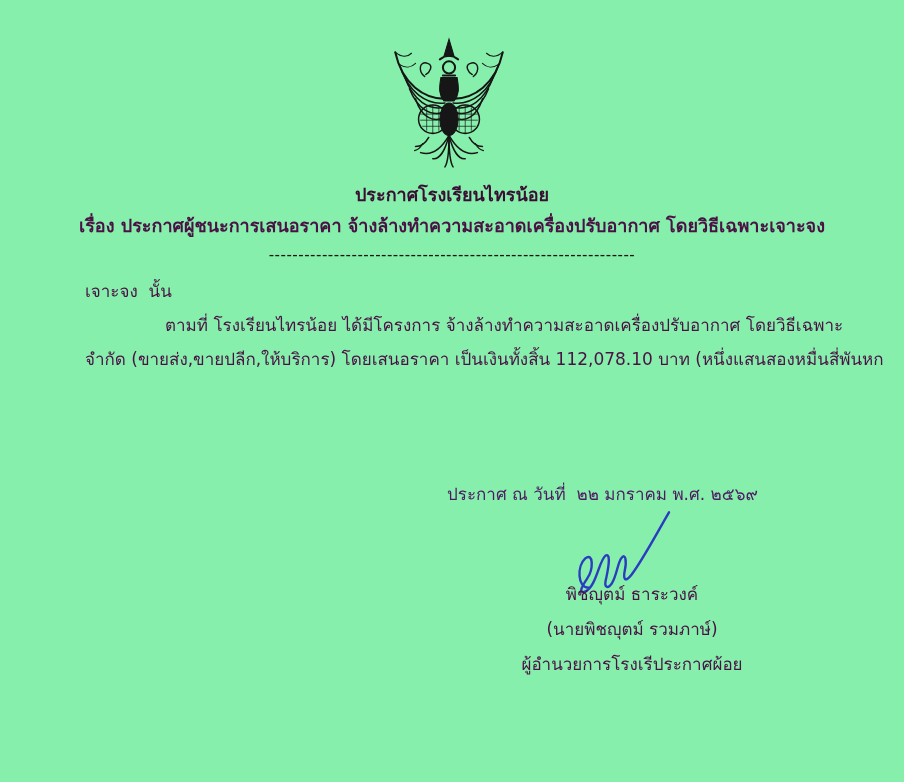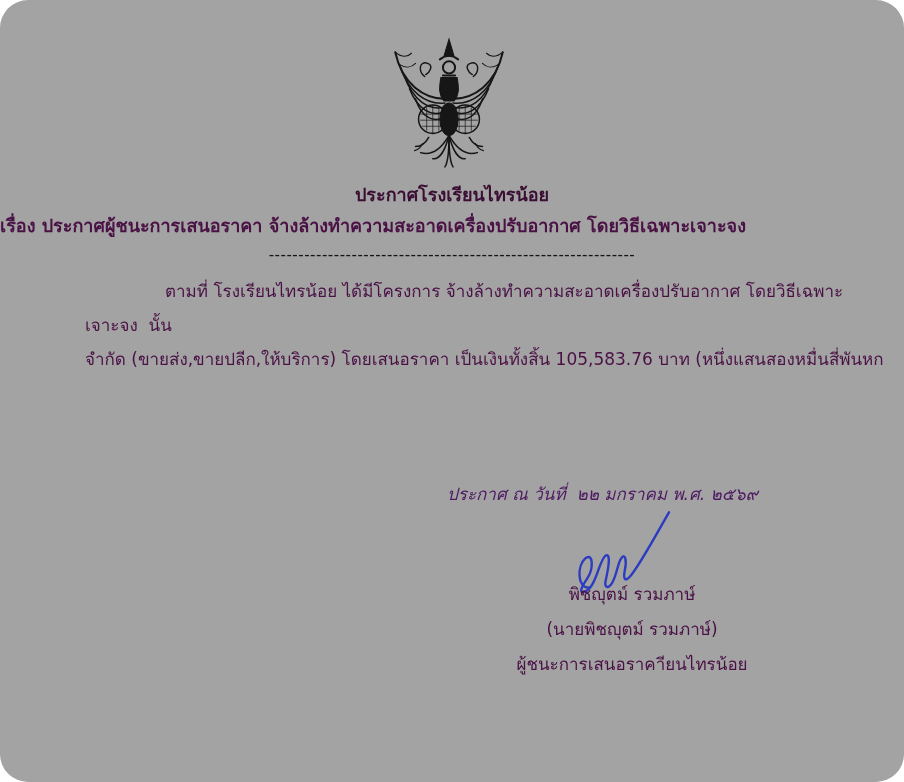--- a/index.html
+++ b/index.html
@@ -1,46 +1,46 @@
 <!DOCTYPE html>
 <html><head>
 <meta charset="utf-8">
 <style>
   html,body{margin:0;padding:0;}
   body{
     width:904px;height:782px;background:#ffffff;
     font-family:"DejaVu Sans",sans-serif;
     -webkit-font-smoothing:antialiased;
   }
-  .page{position:relative;width:904px;height:782px;background:#a3a3a3;overflow:hidden;border-radius:28px;}
+  .page{position:relative;width:904px;height:782px;background:#86efac;overflow:hidden;}
 
   .emblem{position:absolute;left:388px;top:36px;width:122px;height:142px;}
 
   .doc-title{
     position:absolute;left:0;top:180px;width:904px;text-align:center;
     font-size:18px;font-weight:bold;color:#3a0e33;white-space:pre;
   }
   .doc-subject{
-    position:absolute;left:0;top:211px;width:904px;
+    position:absolute;left:0;top:211px;width:904px;text-align:center;
     font-size:18px;font-weight:bold;color:#4a1145;white-space:pre;
   }
   .divider{
     position:absolute;left:0;top:246px;width:904px;text-align:center;
     font-size:15px;color:#141414;letter-spacing:0.5px;white-space:pre;
   }
   .doc-body{
     position:absolute;left:85px;top:274px;width:740px;
     font-size:17px;color:#4a1145;
   }
   .doc-body .line{height:34px;line-height:34px;white-space:pre;}
   .doc-body .indent{padding-left:80px;}
 
   .date-line{
     position:absolute;left:447px;top:480px;
-    font-size:17px;color:#4e1b63;white-space:pre;font-style:italic;
+    font-size:17px;color:#4e1b63;white-space:pre;
   }
 
   .signature-svg{position:absolute;left:558px;top:505px;width:130px;height:92px;}
 
   .signer-name,.signer-paren,.signer-pos{
     position:absolute;left:452px;width:360px;text-align:center;
     font-size:17px;color:#4a1145;white-space:pre;
   }
   .signer-name{top:580px;}
   .signer-paren{top:615px;}
@@ -92,31 +92,31 @@
     </g>
   </svg>
 
   <div class="doc-title">ประกาศโรงเรียนไทรน้อย</div>
 
   <div class="doc-subject">เรื่อง ประกาศผู้ชนะการเสนอราคา จ้างล้างทำความสะอาดเครื่องปรับอากาศ โดยวิธีเฉพาะเจาะจง</div>
 
   <div class="divider">--------------------------------------------------------------</div>
 
   <div class="doc-body">
+    <div class="line">เจาะจง  นั้น</div>
     <div class="line indent">ตามที่ โรงเรียนไทรน้อย ได้มีโครงการ จ้างล้างทำความสะอาดเครื่องปรับอากาศ โดยวิธีเฉพาะ</div>
-    <div class="line">เจาะจง  นั้น</div>
-    <div class="line">จำกัด (ขายส่ง,ขายปลีก,ให้บริการ) โดยเสนอราคา เป็นเงินทั้งสิ้น 105,583.76 บาท (หนึ่งแสนสองหมื่นสี่พันหก</div>
+    <div class="line">จำกัด (ขายส่ง,ขายปลีก,ให้บริการ) โดยเสนอราคา เป็นเงินทั้งสิ้น 112,078.10 บาท (หนึ่งแสนสองหมื่นสี่พันหก</div>
   </div>
 
   <div class="date-line">ประกาศ ณ วันที่  ๒๒ มกราคม พ.ศ. ๒๕๖๙</div>
 
   <svg class="signature-svg" viewBox="0 0 140 100" xmlns="http://www.w3.org/2000/svg">
     <path d="M33 90 C 20 90 20 66 29 58 C 38 51 38 70 31 80 C 25 89 21 97 29 94
              C 41 89 44 60 51 55 C 58 51 53 74 51 83 C 50 89 53 92 58 85
              C 63 77 64 64 68 58 C 73 51 74 62 72 71 C 70 80 72 85 79 76
              C 90 62 106 32 120 8" stroke="#2b3cc1" stroke-width="2.6" fill="none" stroke-linecap="round" stroke-linejoin="round"></path>
   </svg>
 
-  <div class="signer-name">พิชญุตม์ รวมภาษ์</div>
+  <div class="signer-name">พิชญุตม์ ธาระวงค์</div>
   <div class="signer-paren">(นายพิชญุตม์ รวมภาษ์)</div>
-  <div class="signer-pos">ผู้ชนะการเสนอราคาียนไทรน้อย</div>
+  <div class="signer-pos">ผู้อำนวยการโรงเรีประกาศผ้อย</div>
 
 </div>
 
 </body></html>

